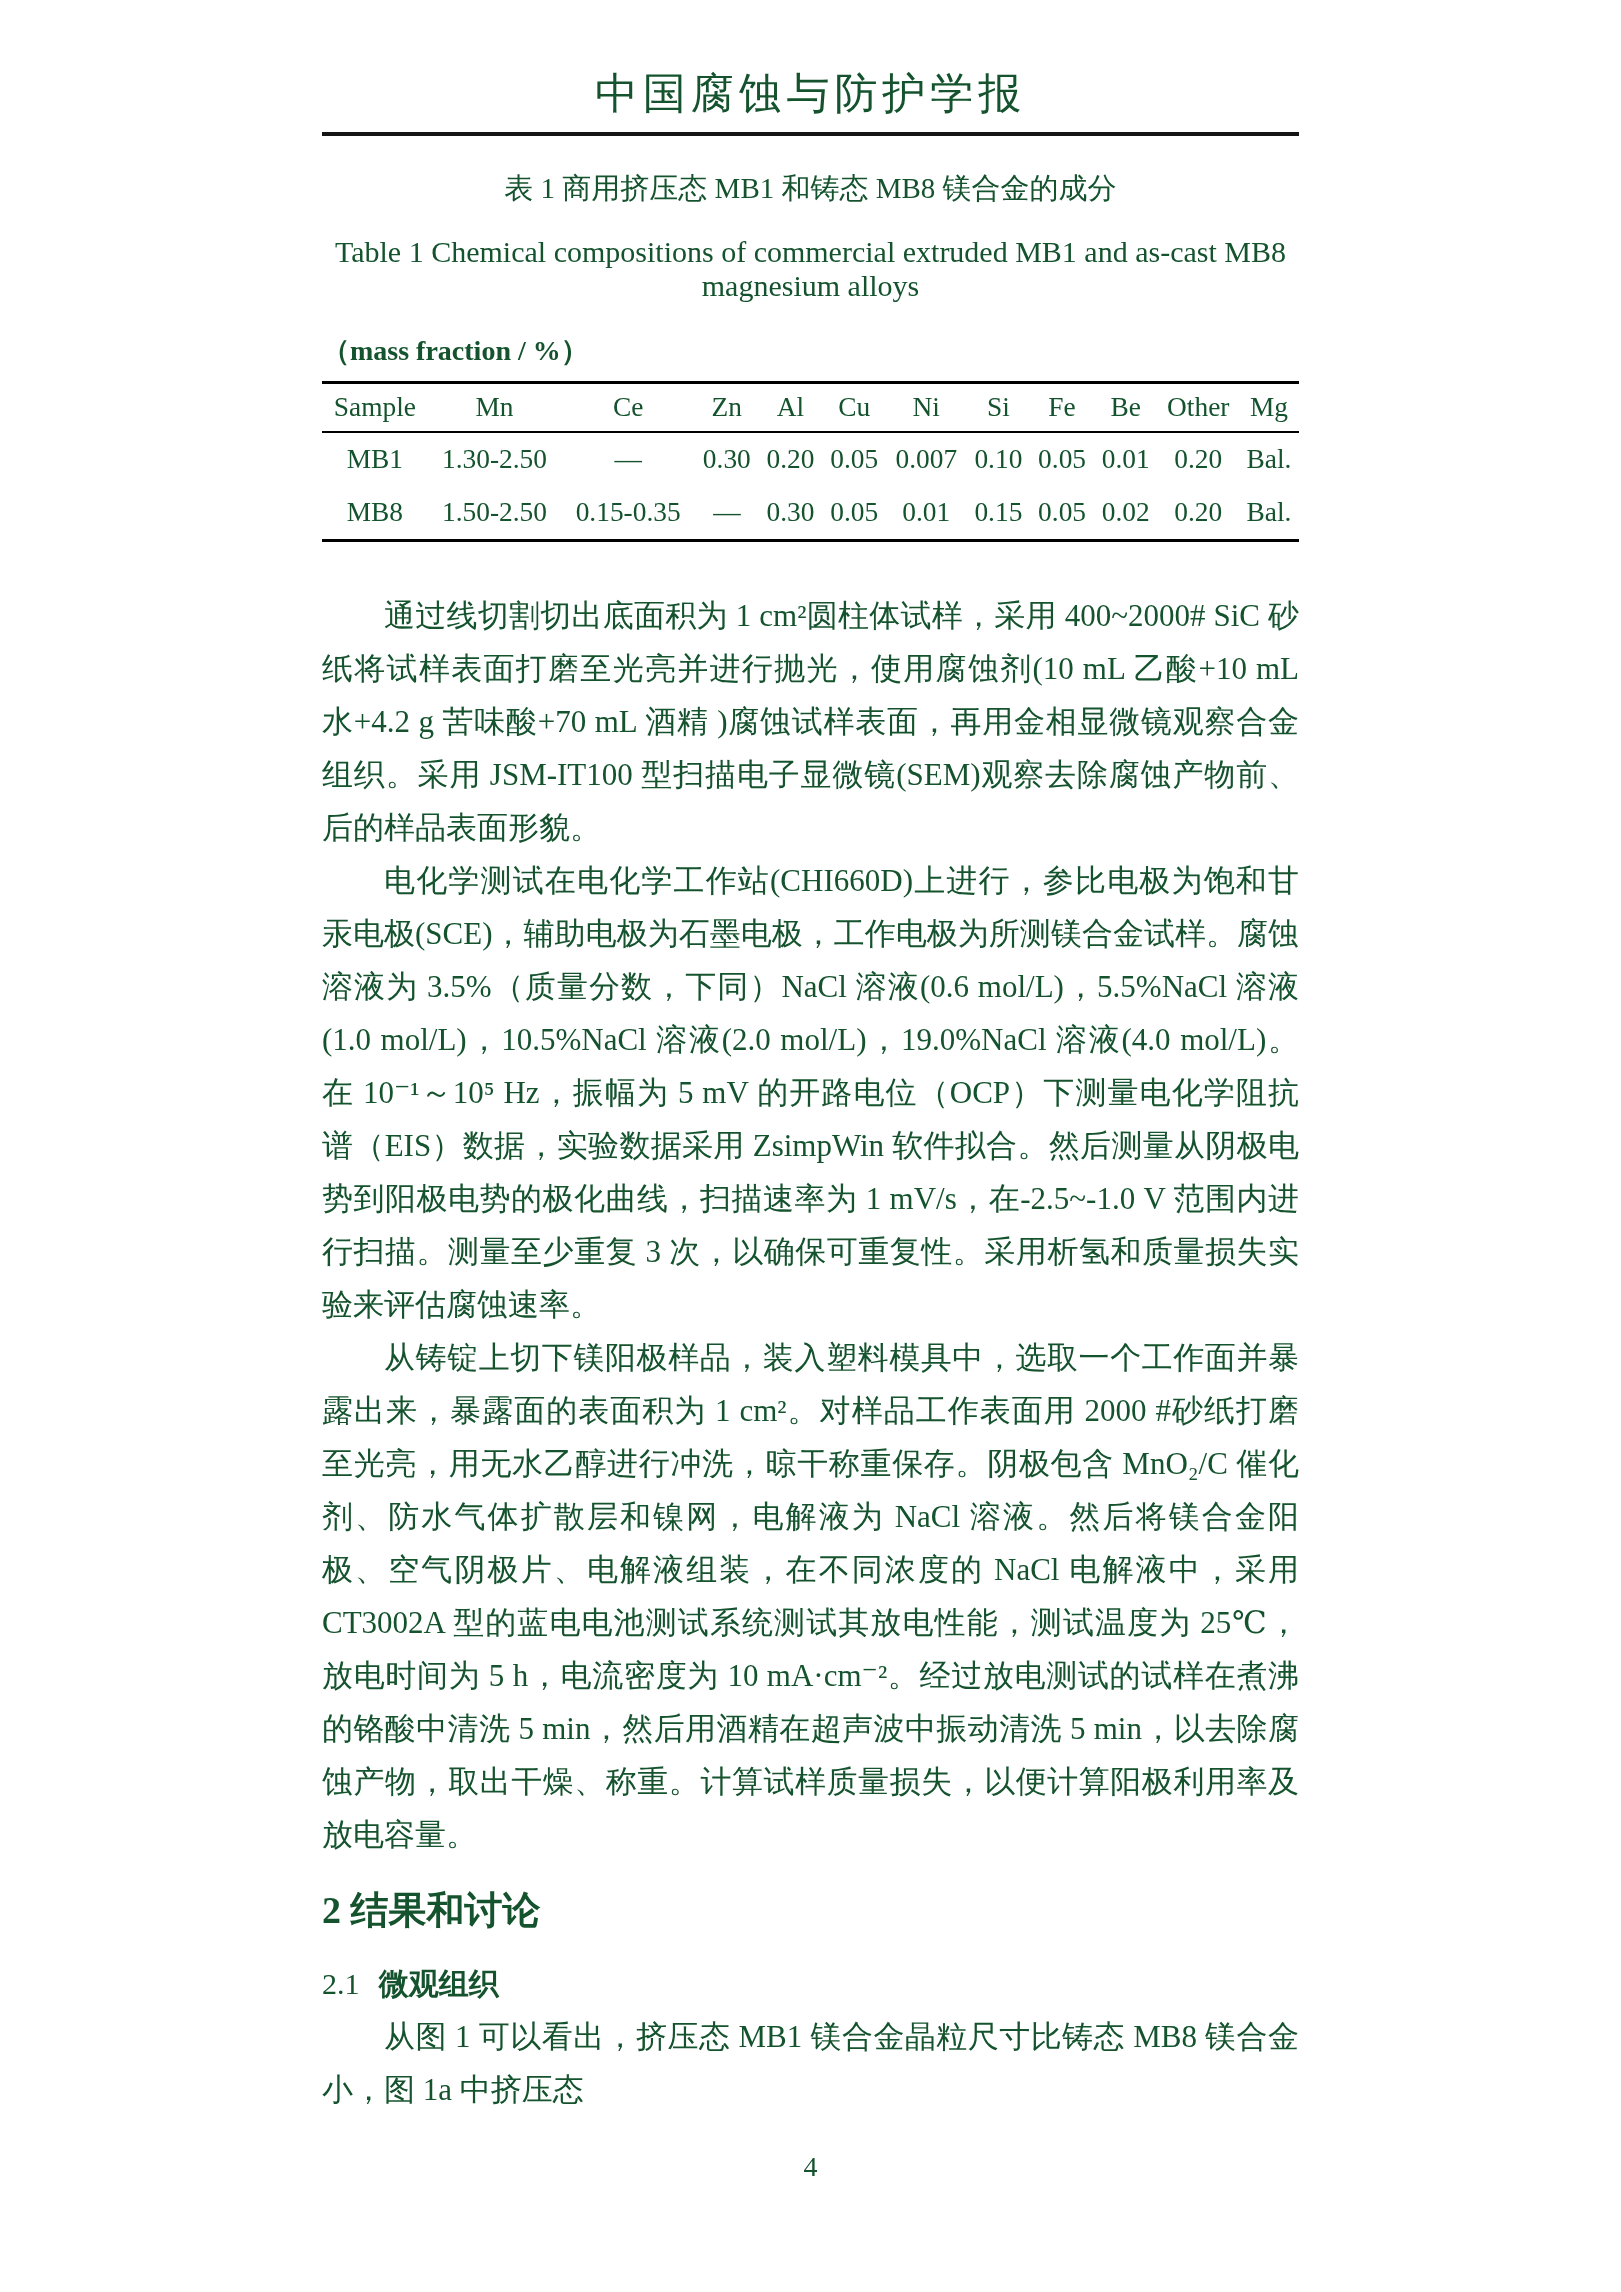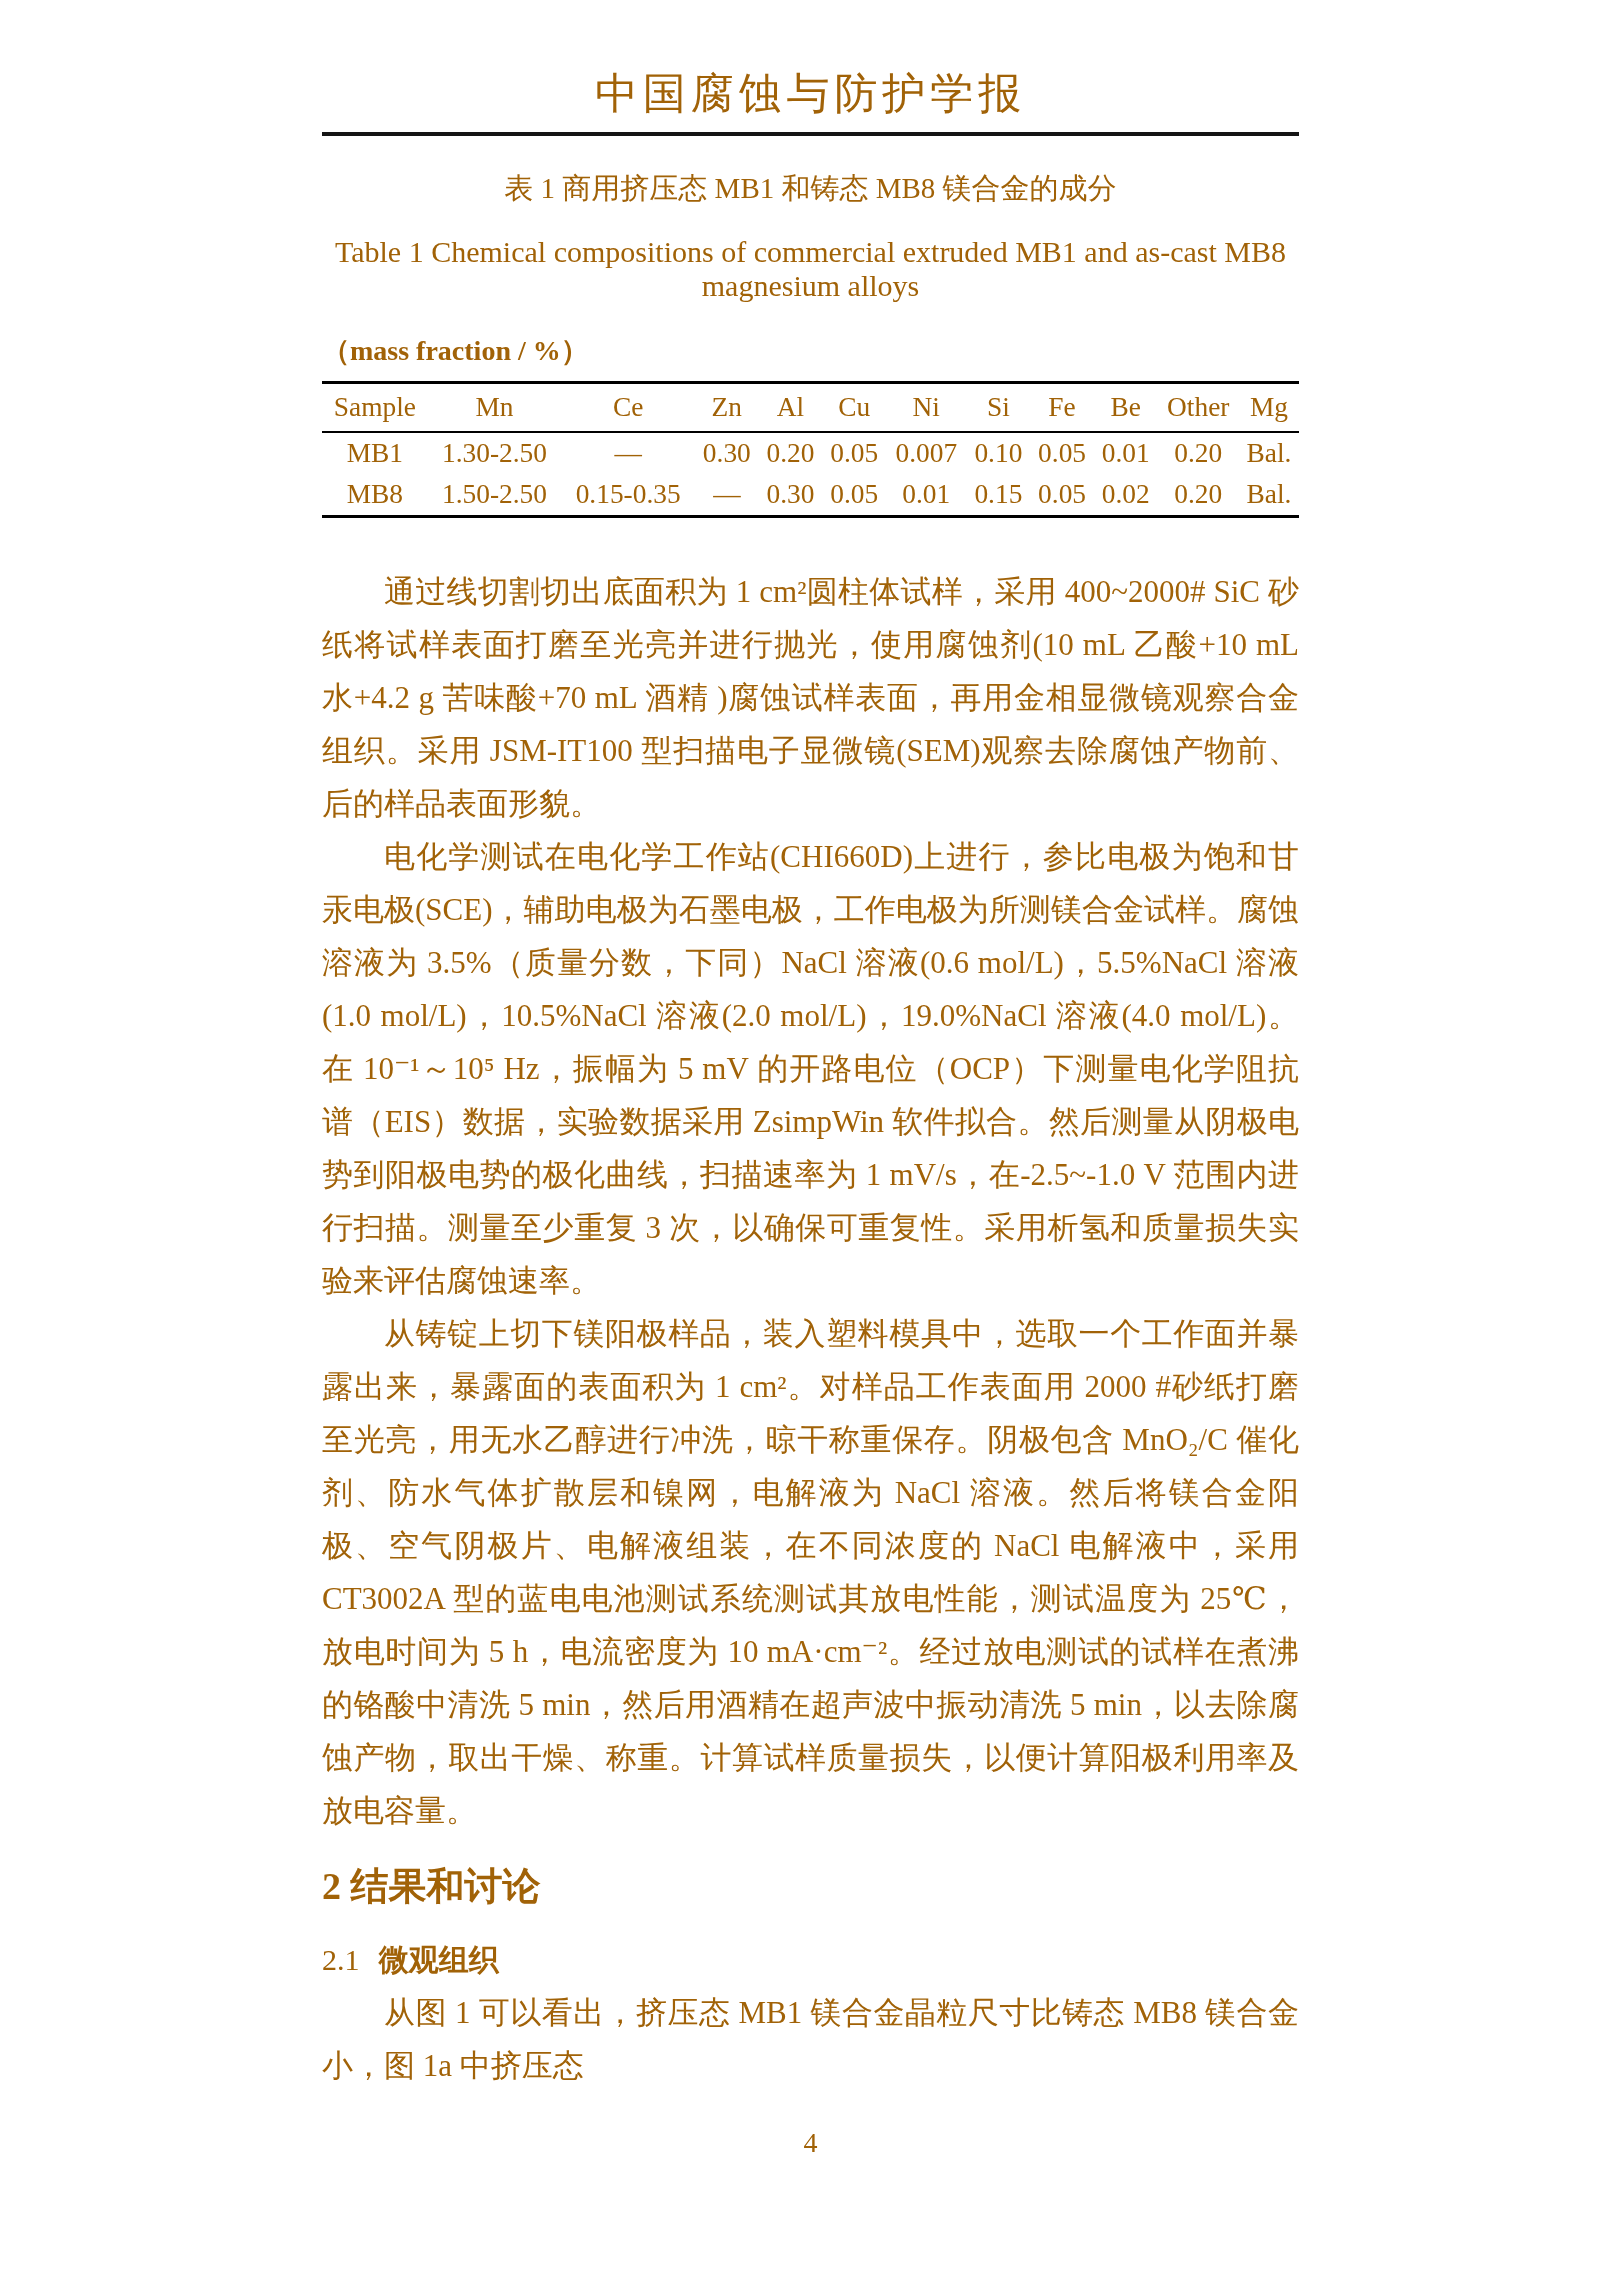--- a/index.html
+++ b/index.html
@@ -2,21 +2,21 @@
 <html><head>
 <meta charset="utf-8">
 <style>
   * { margin: 0; padding: 0; box-sizing: border-box; }
   html, body { background: #ffffff; }
   .page {
     width: 1291px;
     min-height: 2293px;
     margin: 0 auto;
     background: #ffffff;
-    color: #a16207;
+    color: #14532d;
     font-family: "Liberation Serif", "DejaVu Serif", serif;
     padding: 69px 157px 39px 157px;
   }
   .doc-header { text-align: center; }
   .journal-title-zh {
     font-size: 43px;
     font-weight: 400;
     letter-spacing: 4.9px;
     line-height: 1.15;
   }
@@ -42,21 +42,21 @@
   }
   table.composition th {
     font-weight: 400;
     font-size: 27.4px;
     padding: 7.8px 2px;
     border-bottom: 2px solid #000;
     white-space: nowrap;
   }
   table.composition td {
     font-size: 27.4px;
-    padding: 5px 2px;
+    padding: 11px 2px;
     text-align: center;
     white-space: nowrap;
   }
   .body-text { margin-top: 47px; }
   .body-text p {
     font-size: 31px;
     line-height: 53px;
     text-align: justify;
     text-indent: 2em;
   }

